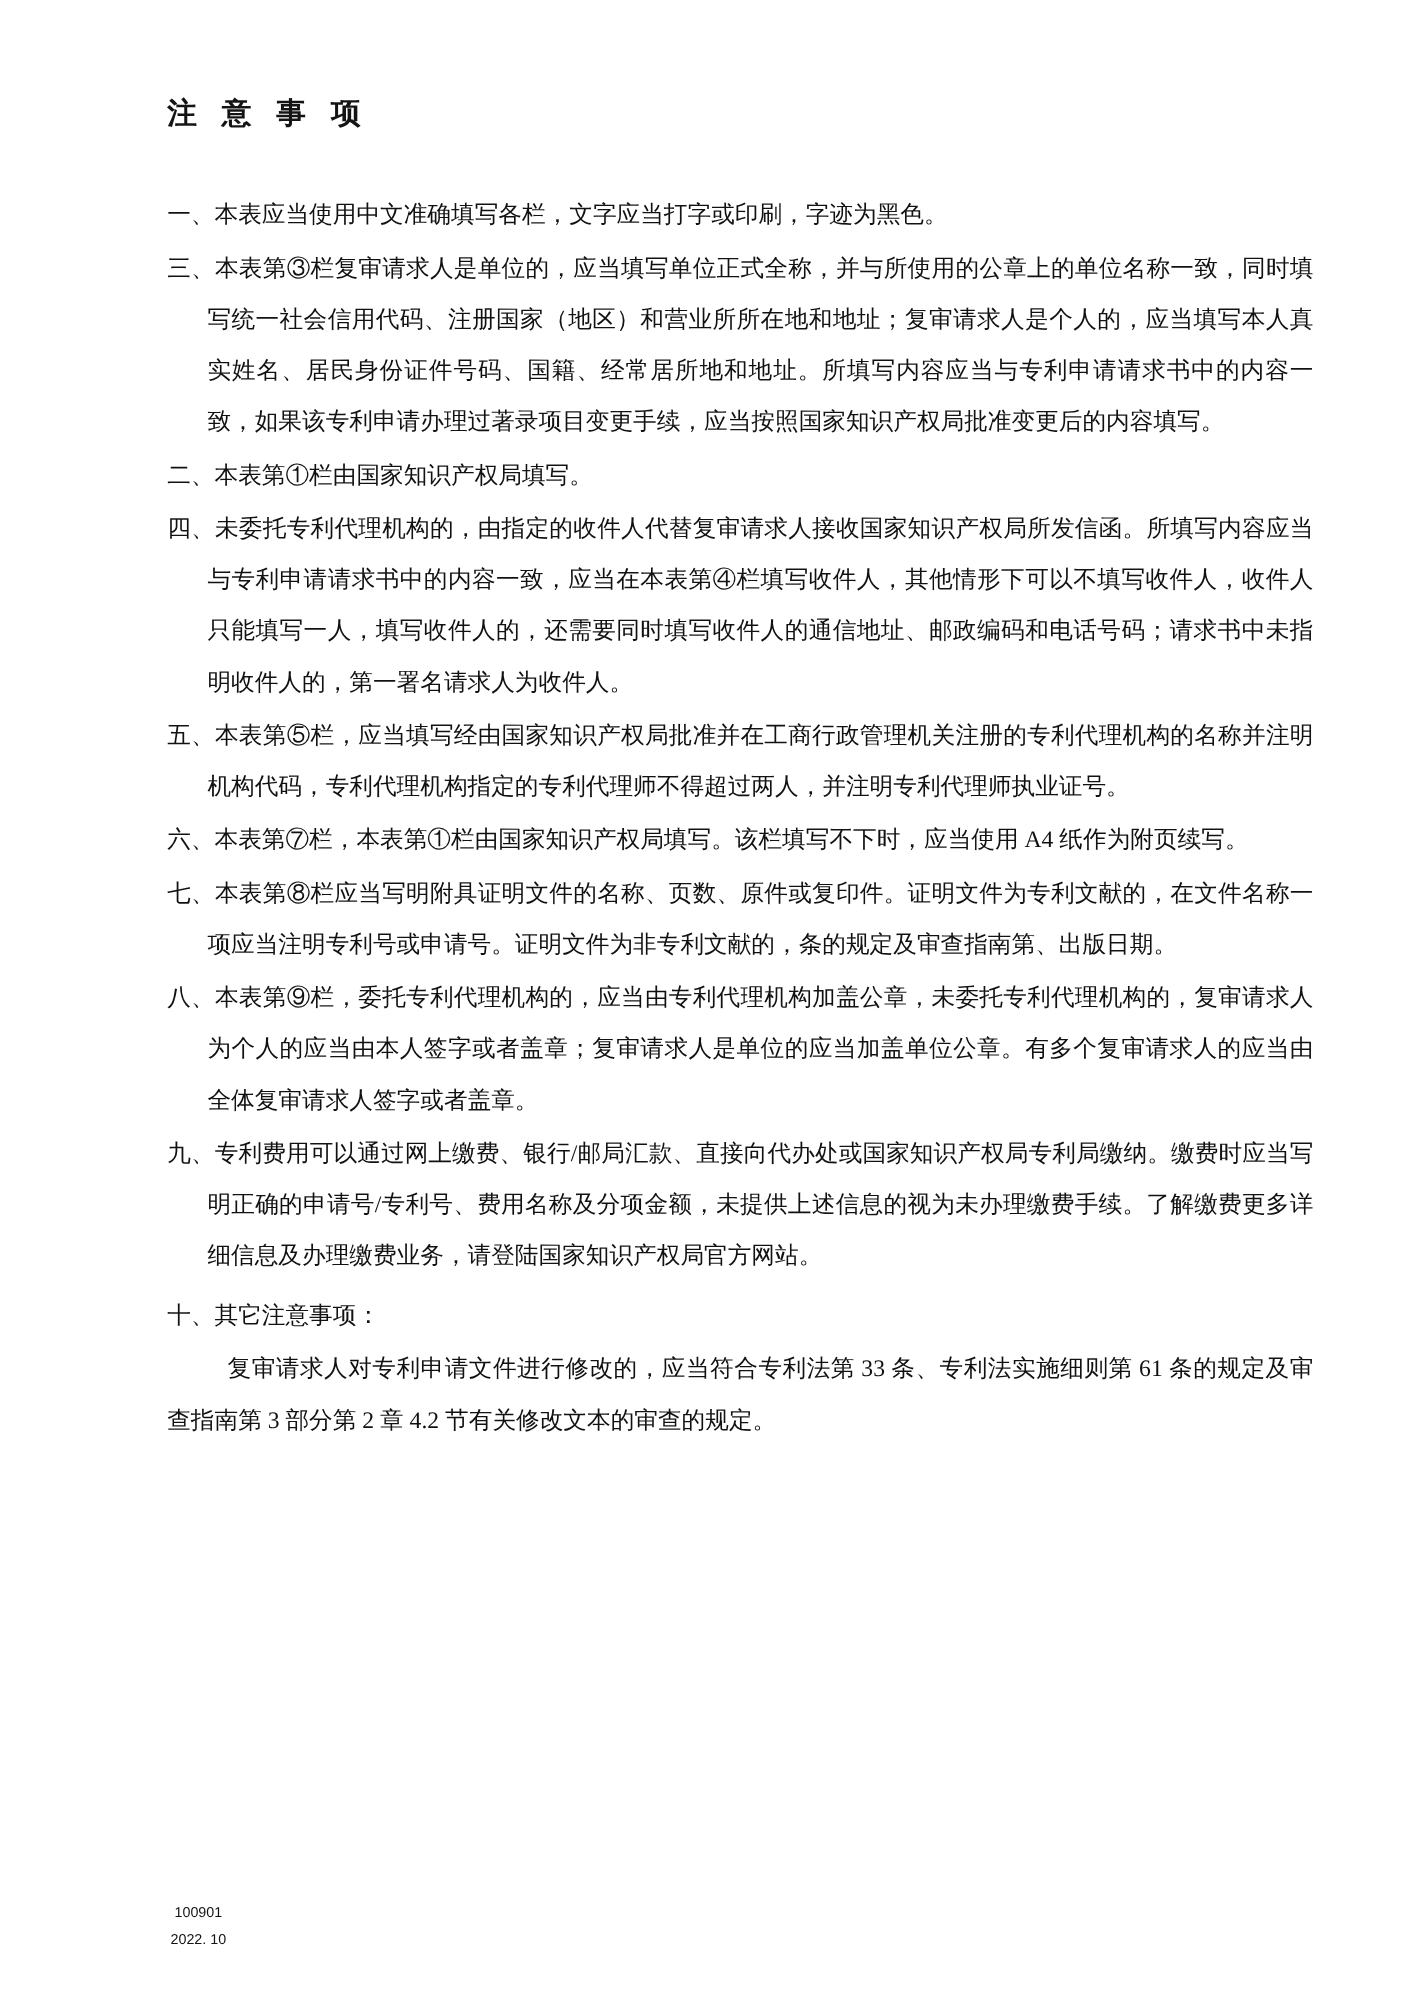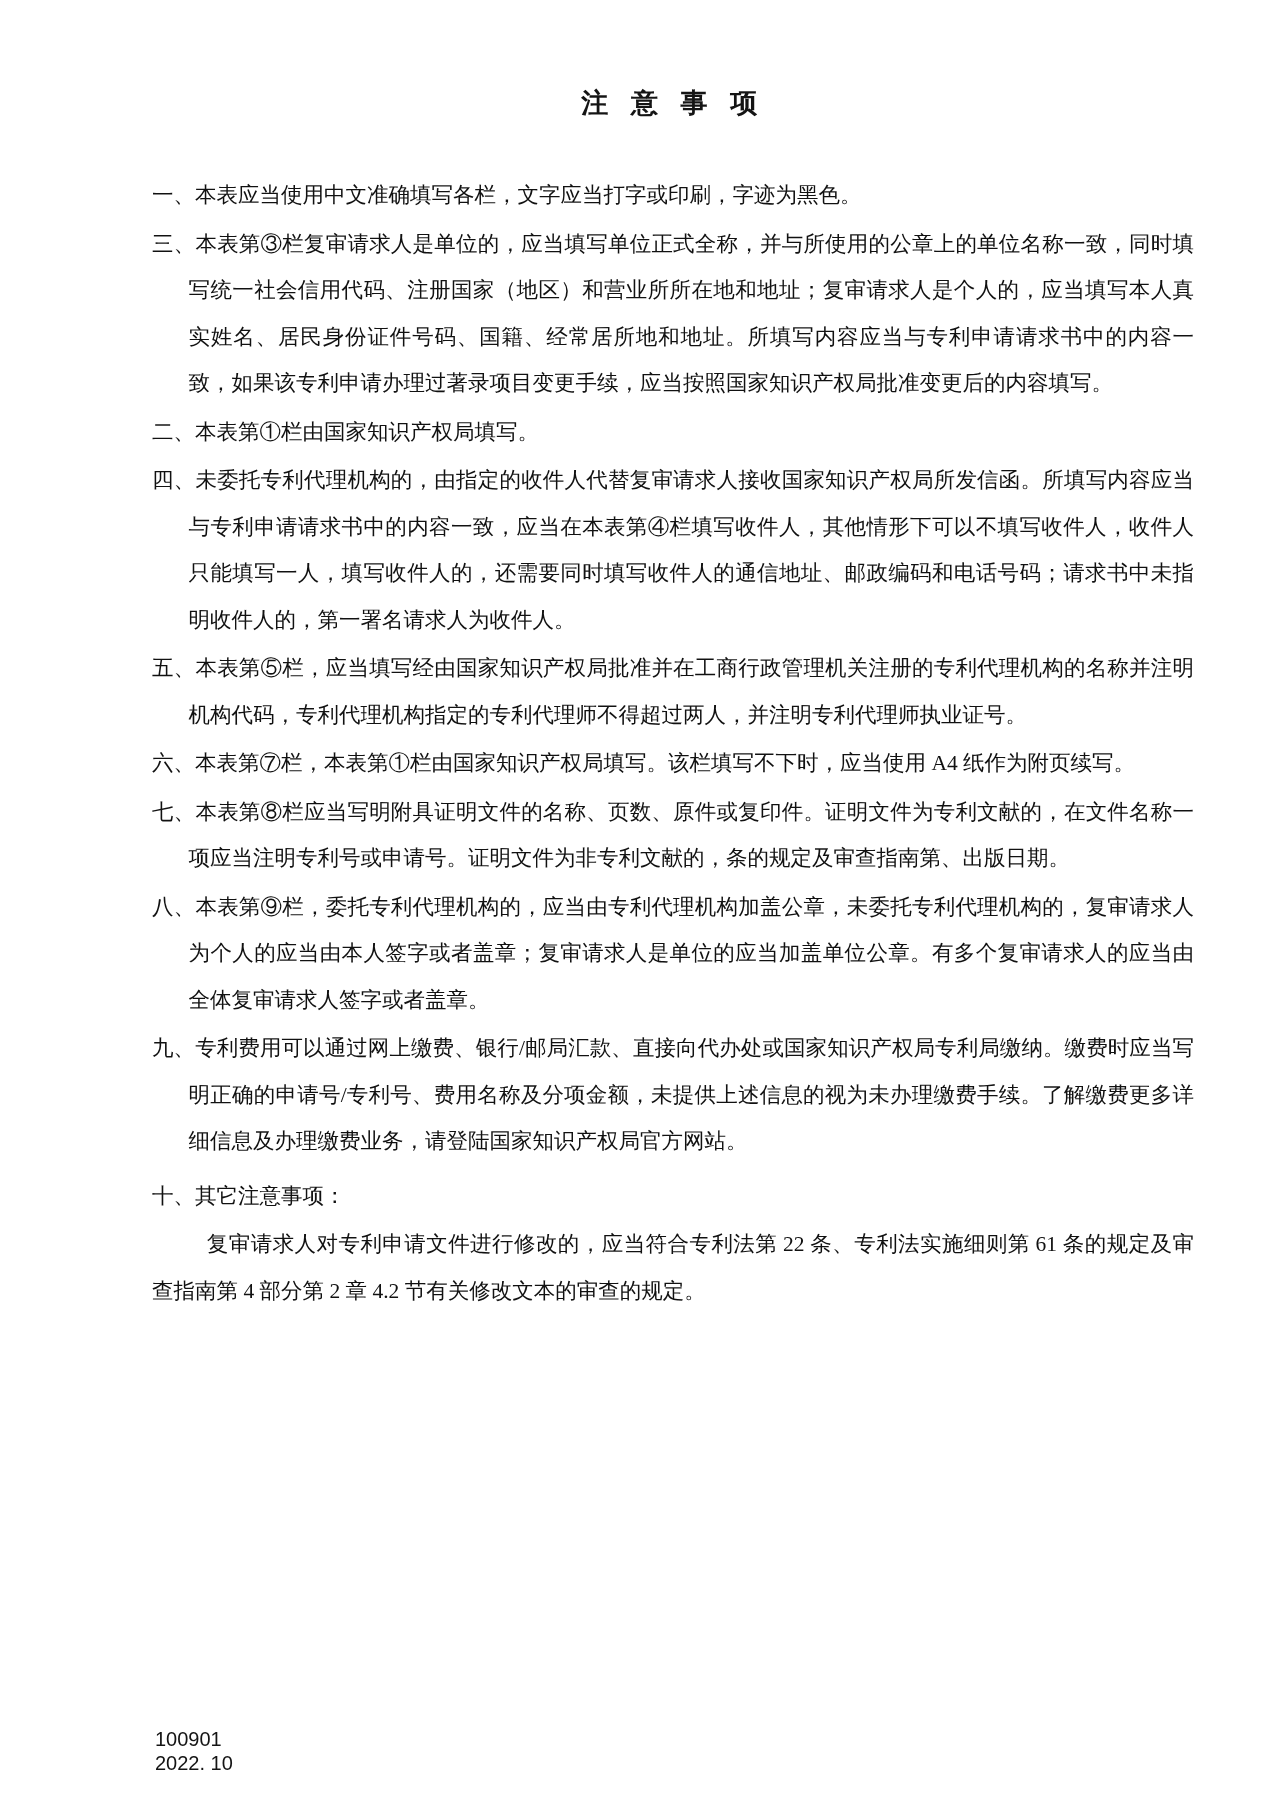--- a/index.html
+++ b/index.html
@@ -15,21 +15,20 @@
   .content {
     position: absolute;
     left: 152px;
     top: 86px;
     width: 1042px;
   }
   .doc-title {
     font-family: "Liberation Sans", sans-serif;
     font-size: 27px;
     font-weight: bold;
-    text-align: center;
     letter-spacing: 0.28em;
     line-height: 34px;
     margin: 0 0 52px 0;
     color: #141414;
   }
   .note-item {
     font-size: 21.5px;
     line-height: 46.5px;
     text-align: justify;
     padding-left: 1.7em;
@@ -45,23 +44,24 @@
     line-height: 46.5px;
     text-align: justify;
     text-indent: 2.55em;
     margin: 2px 0 0 0;
   }
   .page-footer {
     position: absolute;
     left: 155px;
     top: 1727px;
     font-family: "Liberation Sans", sans-serif;
-    font-size: 20px;
+    font-size: 13px;
     line-height: 24px;
     color: #141414;
+    text-align: center;
   }
 </style>
 </head>
 <body>
 
 <div class="page">
   <div class="content">
 
     <h1 class="doc-title">注 意 事 项</h1>
 
@@ -71,21 +71,21 @@
       <p class="note-item"><span>二、</span><span>本表第①栏由国家知识产权局填写。</span></p>
       <p class="note-item"><span>四、</span><span>未委托专利代理机构的，由指定的收件人代替复审请求人接收国家知识产权局所发信函。所填写内容应当与专利申请请求书中的内容一致，应当在本表第④栏填写收件人，其他情形下可以不填写收件人，收件人只能填写一人，填写收件人的，还需要同时填写收件人的通信地址、邮政编码和电话号码；请求书中未指明收件人的，第一署名请求人为收件人。</span></p>
       <p class="note-item"><span>五、</span><span>本表第⑤栏，应当填写经由国家知识产权局批准并在工商行政管理机关注册的专利代理机构的名称并注明机构代码，专利代理机构指定的专利代理师不得超过两人，并注明专利代理师执业证号。</span></p>
       <p class="note-item"><span>六、</span><span>本表第⑦栏，本表第①栏由国家知识产权局填写。该栏填写不下时，应当使用 A4 纸作为附页续写。</span></p>
       <p class="note-item"><span>七、</span><span>本表第⑧栏应当写明附具证明文件的名称、页数、原件或复印件。证明文件为专利文献的，在文件名称一项应当注明专利号或申请号。证明文件为非专利文献的，条的规定及审查指南第、出版日期。</span></p>
       <p class="note-item"><span>八、</span><span>本表第⑨栏，委托专利代理机构的，应当由专利代理机构加盖公章，未委托专利代理机构的，复审请求人为个人的应当由本人签字或者盖章；复审请求人是单位的应当加盖单位公章。有多个复审请求人的应当由全体复审请求人签字或者盖章。</span></p>
       <p class="note-item"><span>九、</span><span>专利费用可以通过网上缴费、银行/邮局汇款、直接向代办处或国家知识产权局专利局缴纳。缴费时应当写明正确的申请号/专利号、费用名称及分项金额，未提供上述信息的视为未办理缴费手续。了解缴费更多详细信息及办理缴费业务，请登陆国家知识产权局官方网站。</span></p>
       <p class="note-item gap-before"><span>十、</span><span>其它注意事项：</span></p>
     </div>
 
-    <p class="closing-paragraph">复审请求人对专利申请文件进行修改的，应当符合专利法第 22 条、专利法实施细则第 61 条的规定及审查指南第 4 部分第 2 章 4.2 节有关修改文本的审查的规定。</p>
+    <p class="closing-paragraph">复审请求人对专利申请文件进行修改的，应当符合专利法第 33 条、专利法实施细则第 61 条的规定及审查指南第 3 部分第 2 章 4.2 节有关修改文本的审查的规定。</p>
 
   </div>
 
   <div class="page-footer">
     <div>100901</div>
     <div>2022. 10</div>
   </div>
 </div>
 
 </body></html>

